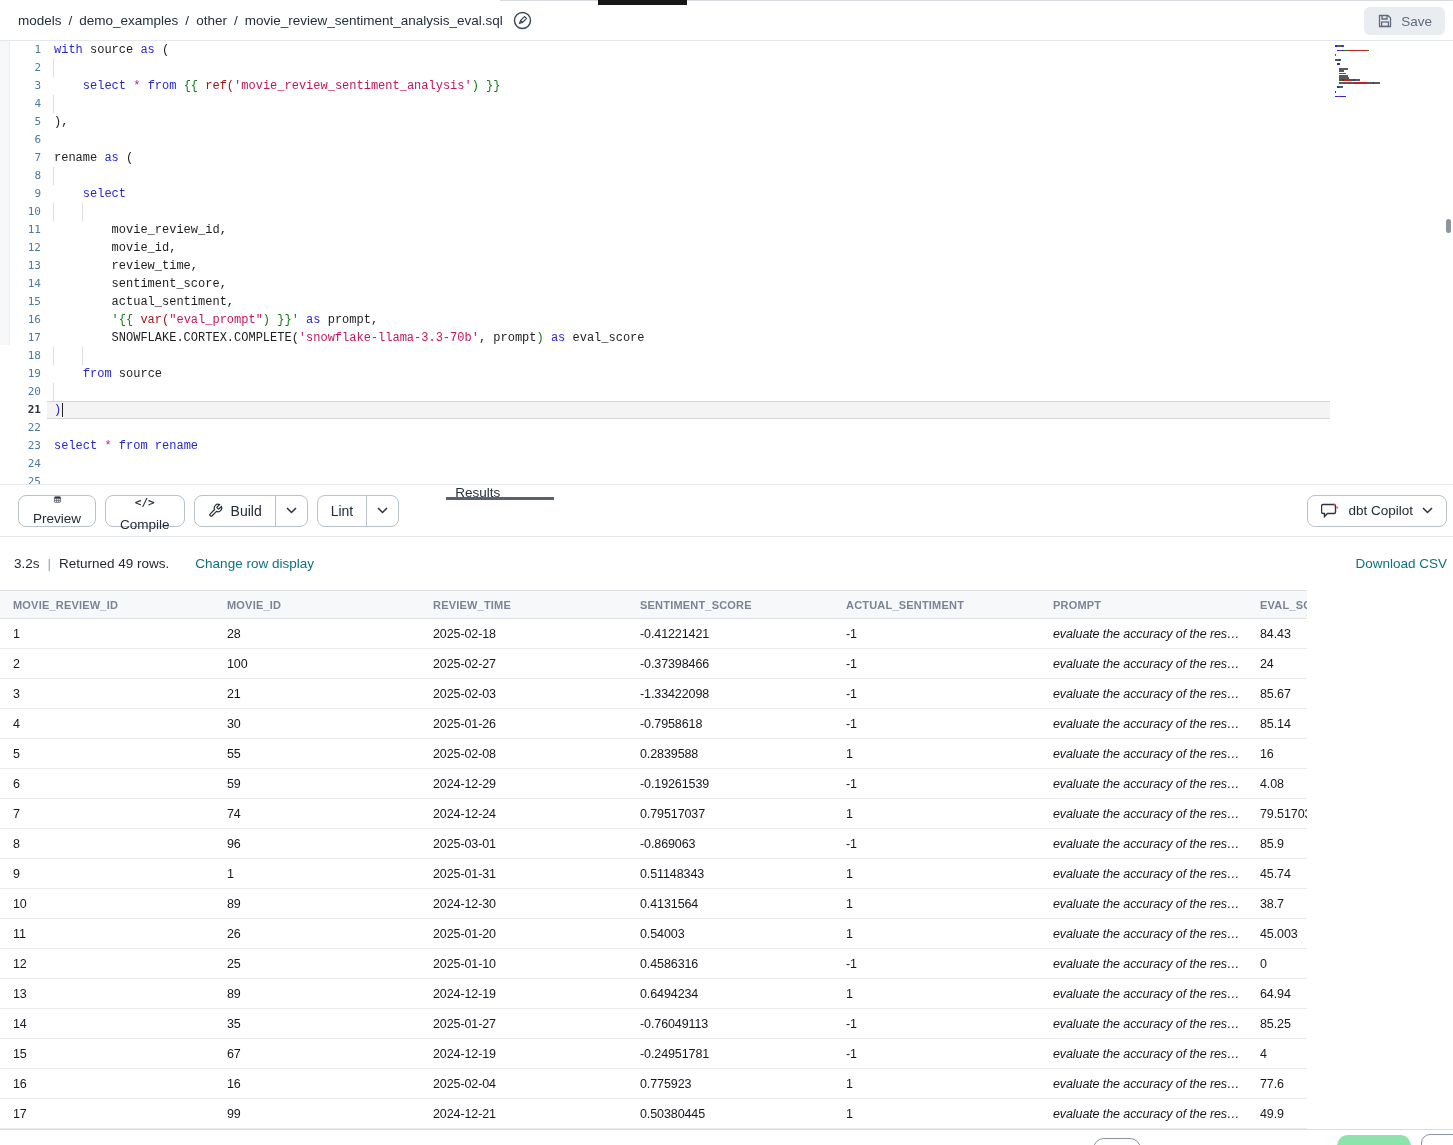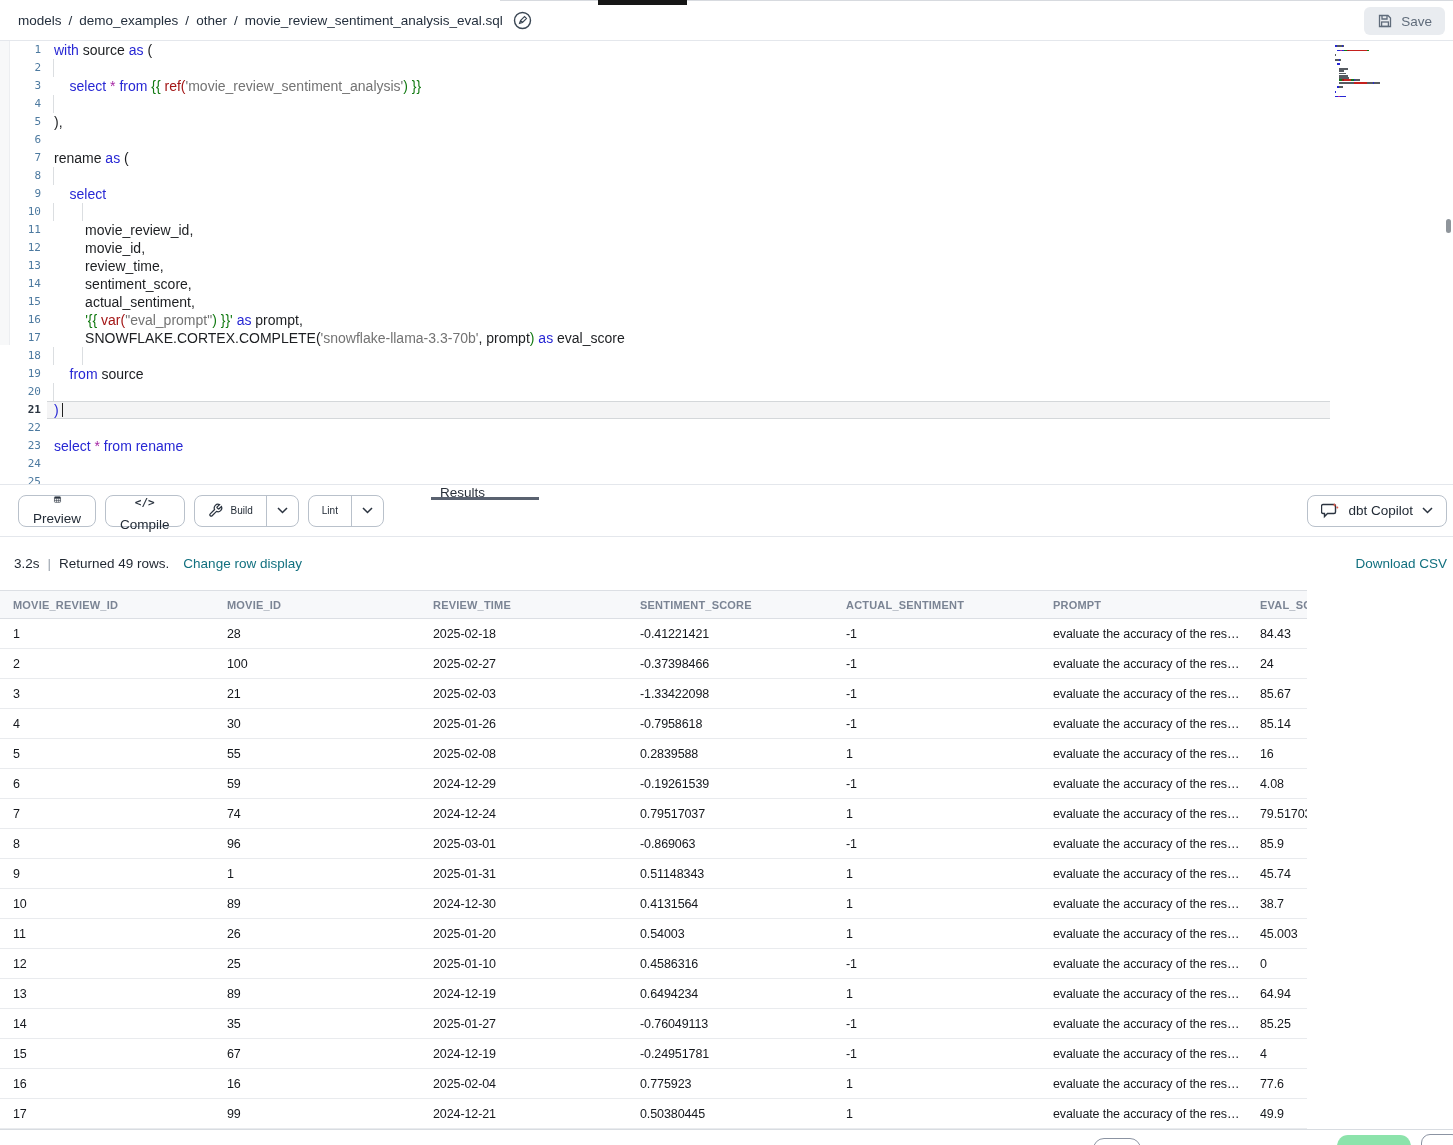--- a/index.html
+++ b/index.html
@@ -18,64 +18,64 @@
   .fmt-icon { margin-left:10px; display:flex; align-items:center; }
   .save-btn { position:absolute; right:8px; top:7px; height:28px; padding:0 13px; border:none;
     background:#e9ecf0; border-radius:6px; color:#606c7b; font-size:13.5px; font-weight:500;
     display:flex; align-items:center; gap:8px; cursor:pointer; font-family:inherit; }
   
   .editor { position:absolute; top:41px; left:0; width:1453px; height:443px; background:#fff; overflow:hidden; }
   .left-strip { position:absolute; top:0; left:0; width:10px; height:304px; background:#f7f8f9; border-right:1px solid #eceef1; }
   .cl { position:relative; height:18px; display:flex; }
   .gut { flex:none; width:41px; text-align:right; font-family:"DejaVu Sans Mono", monospace;
     font-size:11px; line-height:18px; color:#4d7aa0; }
-  .ctext { position:relative; padding-left:13px; font-family:Liberation Sans, sans-serif;
-    font-size:14px; line-height:18px; white-space:pre; color:#1c1e21; z-index:2; }
+  .ctext { position:relative; padding-left:13px; font-family:Liberation Mono, monospace;
+    font-size:12px; line-height:18px; white-space:pre; color:#1c1e21; z-index:2; }
   .cl .guide { position:absolute; top:0; bottom:0; width:1px; background:#dbdee1; z-index:1; }
   .cl-hl { position:absolute; left:47px; width:1283px; top:0; height:18px; background:#f4f4f5;
     border-top:1px solid #d4d7da; border-bottom:1px solid #d4d7da; z-index:0; }
   .cl.active .gut { color:#2a3440; font-weight:bold; }
   .cursor { position:absolute; left:62px; top:2px; width:1px; height:14px; background:#222; z-index:3; }
-  .tok-kw { color:#2727d4; } .tok-pl { color:#1c1e21; } .tok-str { color:#737373; }
+  .tok-kw { color:#2727d4; } .tok-pl { color:#1c1e21; } .tok-str { color:#be185d; }
   .tok-fn { color:#a31515; } .tok-br { color:#127a12; } .tok-op { color:#a626a4; }
   .minimap { position:absolute; top:4px; right:14px; width:104px; z-index:4; }
   .mm-line { display:flex; height:1.8px; margin-bottom:0.5px; }
   .mm-seg { height:100%; }
   .ed-scroll-thumb { position:absolute; right:2px; top:178px; width:5px; height:14px; background:#8f959b; border-radius:3px; z-index:5; }
   
   .toolbar { position:absolute; top:484px; left:0; width:1453px; height:53px; background:#fff;
     border-top:1px solid #e4e7ec; border-bottom:1px solid #e4e7ec; display:flex; align-items:center; padding-left:18px; }
   .tbtn, .tgroup { height:32px; border:1px solid #b9c1cb; border-radius:8px; background:#fff; color:#222b36; }
   .tbtn { display:inline-flex; align-items:center; gap:8px; padding:0 14px; font-size:13.5px; font-weight:500;
     cursor:pointer; margin-right:9px; font-family:inherit;flex-direction:column; }
   .tgroup { display:inline-flex; overflow:hidden; margin-right:9px; }
-  .tgroup .seg-main { display:inline-flex; align-items:center; gap:8px; padding:0 13px; font-size:10px; font-weight:500; cursor:pointer; }
+  .tgroup .seg-main { display:inline-flex; align-items:center; gap:8px; padding:0 13px; font-size:14px; font-weight:500; cursor:pointer; }
   .tgroup .seg-chev { display:inline-flex; align-items:center; padding:0 10px; border-left:1px solid #b9c1cb; cursor:pointer; }
   .code-glyph { font-family:"DejaVu Sans Mono", monospace; font-size:11px; font-weight:bold; color:#2b3440; }
   .tabs { display:flex; gap:37px; margin-left:47px; height:100%; align-items:stretch;flex-direction:column; }
   .tab { display:flex; align-items:center; font-size:13.5px; color:#2a313b; position:relative; cursor:pointer; }
   .tab.active::after { content:""; position:absolute; left:-9px; right:-9px; bottom:0; height:3px; background:#5a6270; }
   .copilot-btn { margin-left:auto; margin-right:6px; height:32px; border:1px solid #b9c1cb; border-radius:8px;
     background:#fff; display:inline-flex; align-items:center; gap:9px; padding:0 13px; font-size:13.5px;
     font-weight:500; color:#222b36; cursor:pointer; font-family:inherit; }
   
   .statusrow { position:absolute; top:537px; left:0; width:1453px; height:53px; display:flex; align-items:center;
     padding-left:14px; font-size:13.5px; color:#1f2630; background:#fff; }
   .status-div { color:#9aa2ad; margin:0 8px; }
   .link { color:#11707f; cursor:pointer; }
-  .change-row { margin-left:14px; }
+  .change-row { margin-left:26px; }
   .download { margin-left:auto; margin-right:6px; }
   
   .rtable { position:absolute; top:590px; left:0; width:1307px; }
   .tgrid { display:grid; grid-template-columns:214px 206px 207px 206px 207px 207px 1fr; align-items:center; }
   .thead { height:29px; background:#f7f8fa; border-top:1px solid #dcdfe4; border-bottom:1px solid #dcdfe4;
     color:#7b8494; font-size:11px; font-weight:bold; letter-spacing:0.2px; }
   .trow { height:30px; border-bottom:1px solid #e9ebee; font-size:12.5px; color:#15181d; letter-spacing:-0.1px; background:#fff; }
   .tcell { padding-left:13px; white-space:nowrap; overflow:hidden; }
-  .prompt-cell { display:flex; align-items:center; gap:7px; }
+  .prompt-cell { display:flex; align-items:center; gap:7px;font-style:italic; }
   .chev-expand { display:inline-flex; cursor:pointer; }
   
   .footer { position:absolute; top:1129px; left:0; width:1453px; height:16px; background:#fff;
     border-top:1px solid #d8dce1; overflow:hidden; }
   .fpartial1 { position:absolute; left:1093px; top:8px; width:48px; height:22px; border:1.5px solid #8b93a2; border-radius:11px; background:#fff; }
   .fgreen   { position:absolute; left:1337px; top:5px; width:74px; height:22px; border-radius:11px; background:#8ce3ab; }
   .fpartial2 { position:absolute; left:1421px; top:4px; width:40px; height:22px; border:1.5px solid #8b93a2; border-radius:9px; background:#fff; }
   svg { display:block; }
 </style>
 </head>

